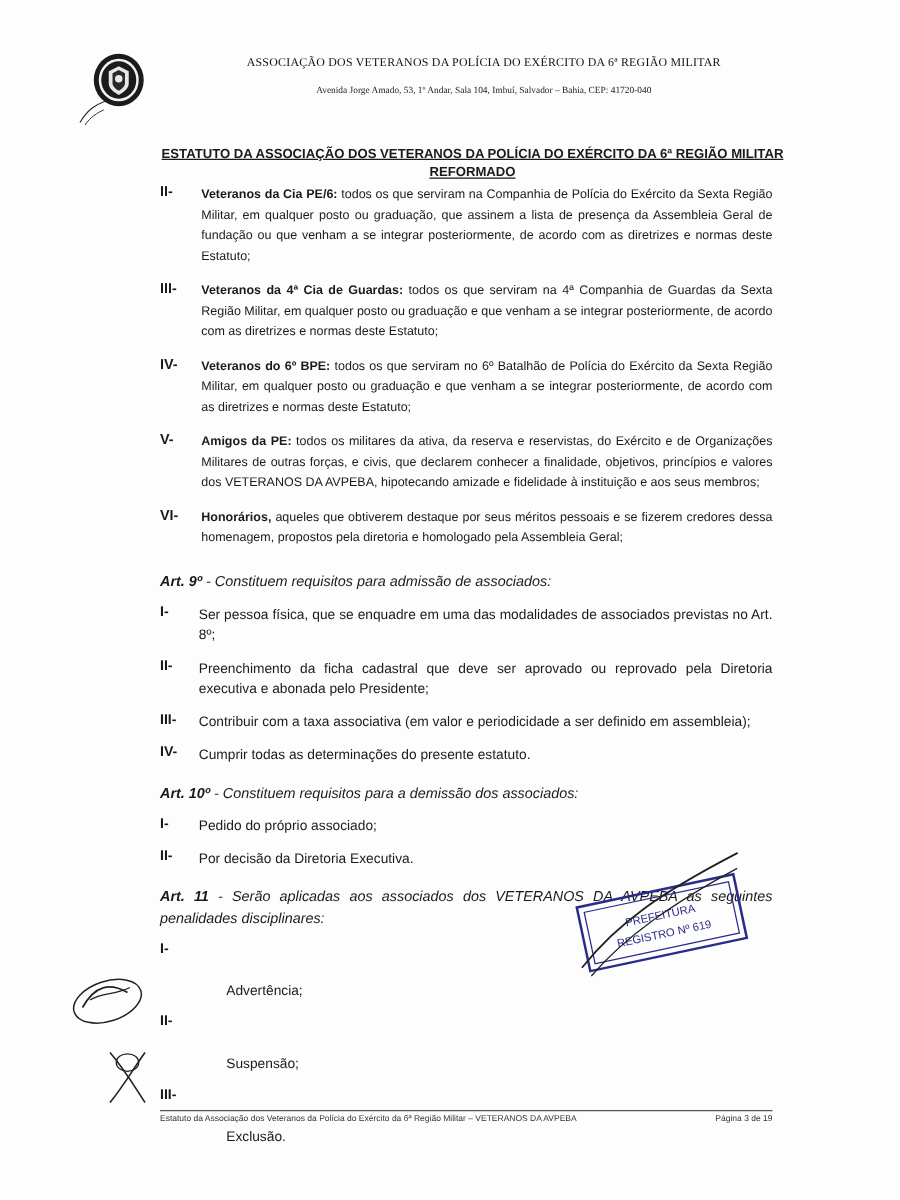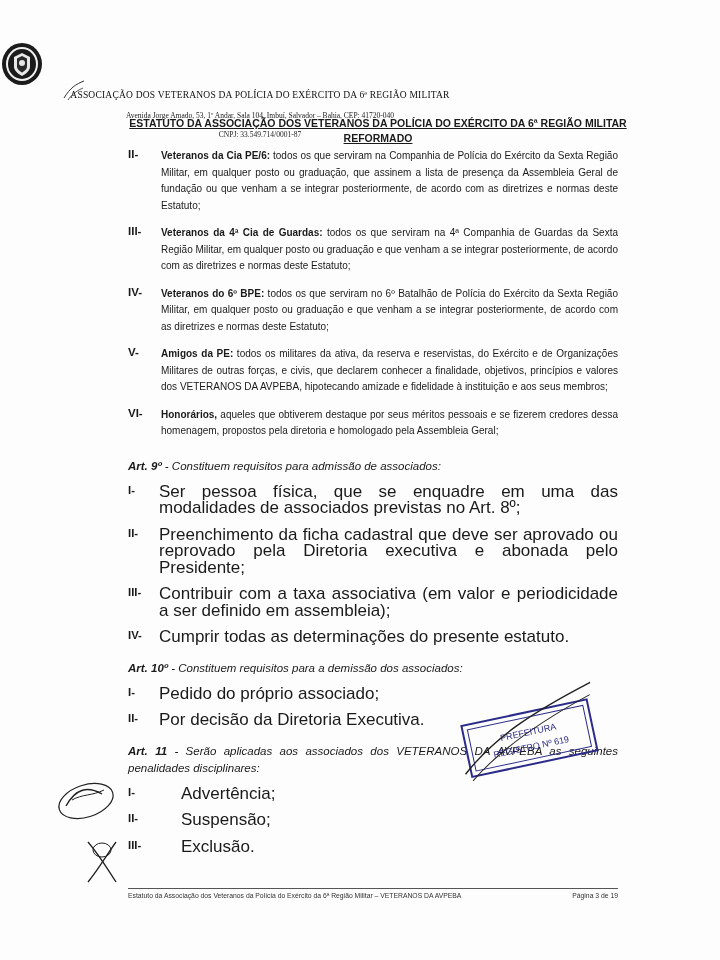--- a/index.html
+++ b/index.html
@@ -22,21 +22,20 @@
     height: 960px;
     background: #fdfdfd;
   }
   
   .header {
     position: absolute;
     top: 42px;
     left: 0;
     width: 720px;
     display: flex;
-    flex-direction: column;
     align-items: flex-start;
     justify-content: center;
   }
   .crest {
     width: 44px;
     height: 44px;
     margin-right: 10px;
     flex: none;
   }
   .header-text {
@@ -117,23 +116,23 @@
   .sub {
     display: flex;
     flex-direction: row;
     margin-bottom: 10px;
   }
   .sub .marker {
     width: 24px;
     font-weight: normal;
     font-size: 11.3px;
   }
-  .sub .text { font-size: 17px; }
+  .sub .text { font-size: 11px; }
   .plain-list .marker { font-weight: bold; }
-  .indent-extra { padding-left: 22px; }
+  .indent-extra { padding-left: 22px; margin-top: 32px; }
   
   .footer {
     position: absolute;
     left: 128px;
     top: 888px;
     width: 490px;
     border-top: 1px solid #555;
     padding-top: 3px;
     display: flex;
     justify-content: space-between;
@@ -190,21 +189,20 @@
       <ellipse cx="22" cy="22" rx="20" ry="21" fill="#1b1b1b"></ellipse>
       <ellipse cx="22" cy="22" rx="16" ry="17" fill="#f2f2f2"></ellipse>
       <ellipse cx="22" cy="22" rx="14" ry="15" fill="#1b1b1b"></ellipse>
       <path d="M22 11 L30 15 L30 25 C30 30 22 34 22 34 C22 34 14 30 14 25 L14 15 Z" fill="#e8e8e8"></path>
       <path d="M22 14 L27 16.5 L27 24.5 C27 28 22 30.5 22 30.5 C22 30.5 17 28 17 24.5 L17 16.5 Z" fill="#2a2a2a"></path>
       <circle cx="22" cy="21" r="3" fill="#e8e8e8"></circle>
     </svg>
     <div class="header-text">
       <div class="org-name">ASSOCIAÇÃO DOS VETERANOS DA POLÍCIA DO EXÉRCITO DA 6ª REGIÃO MILITAR</div>
       <div class="org-addr">Avenida Jorge Amado, 53, 1º Andar, Sala 104, Imbuí, Salvador – Bahia, CEP: 41720-040</div>
-      <div class="org-cnpj">CNPJ: 33.549.714/0001-87</div>
     </div>
   </div>
 
   <div class="doc-title">ESTATUTO DA ASSOCIAÇÃO DOS VETERANOS DA POLÍCIA DO EXÉRCITO DA 6ª REGIÃO MILITAR REFORMADO</div>
 
   <div class="body">
 
     <div class="item">
       <div class="marker w1">II-</div>
       <div class="text"><b>Veteranos da Cia PE/6:</b><span> todos os que serviram na Companhia de Polícia do Exército da Sexta Região Militar, em qualquer posto ou graduação, que assinem a lista de presença da Assembleia Geral de fundação ou que venham a se integrar posteriormente, de acordo com as diretrizes e normas deste Estatuto;</span></div>

